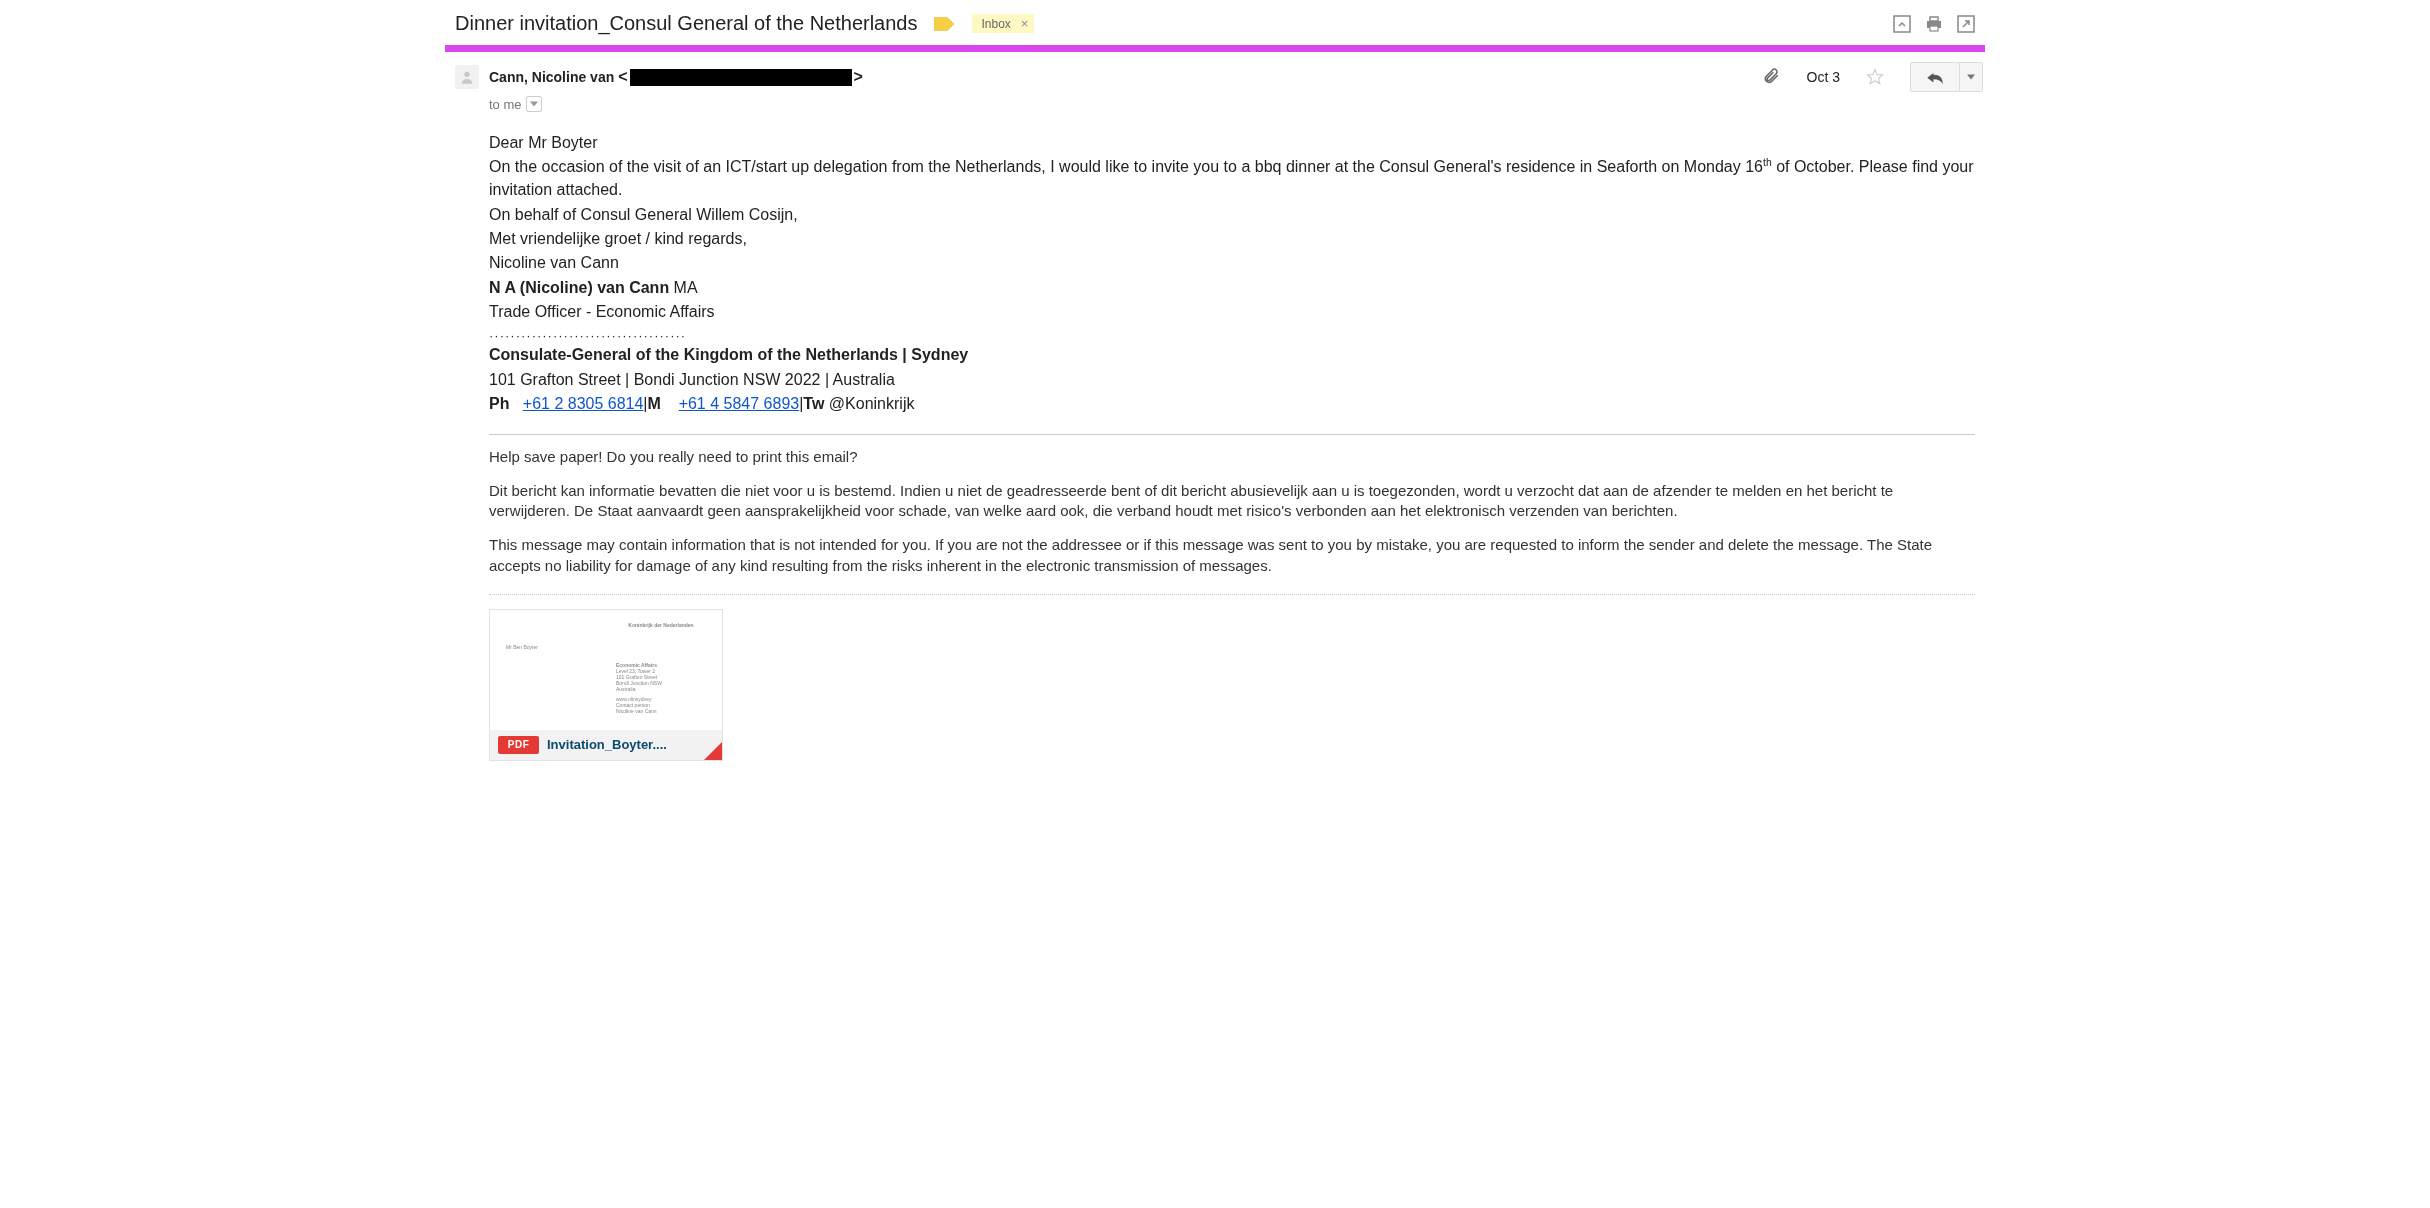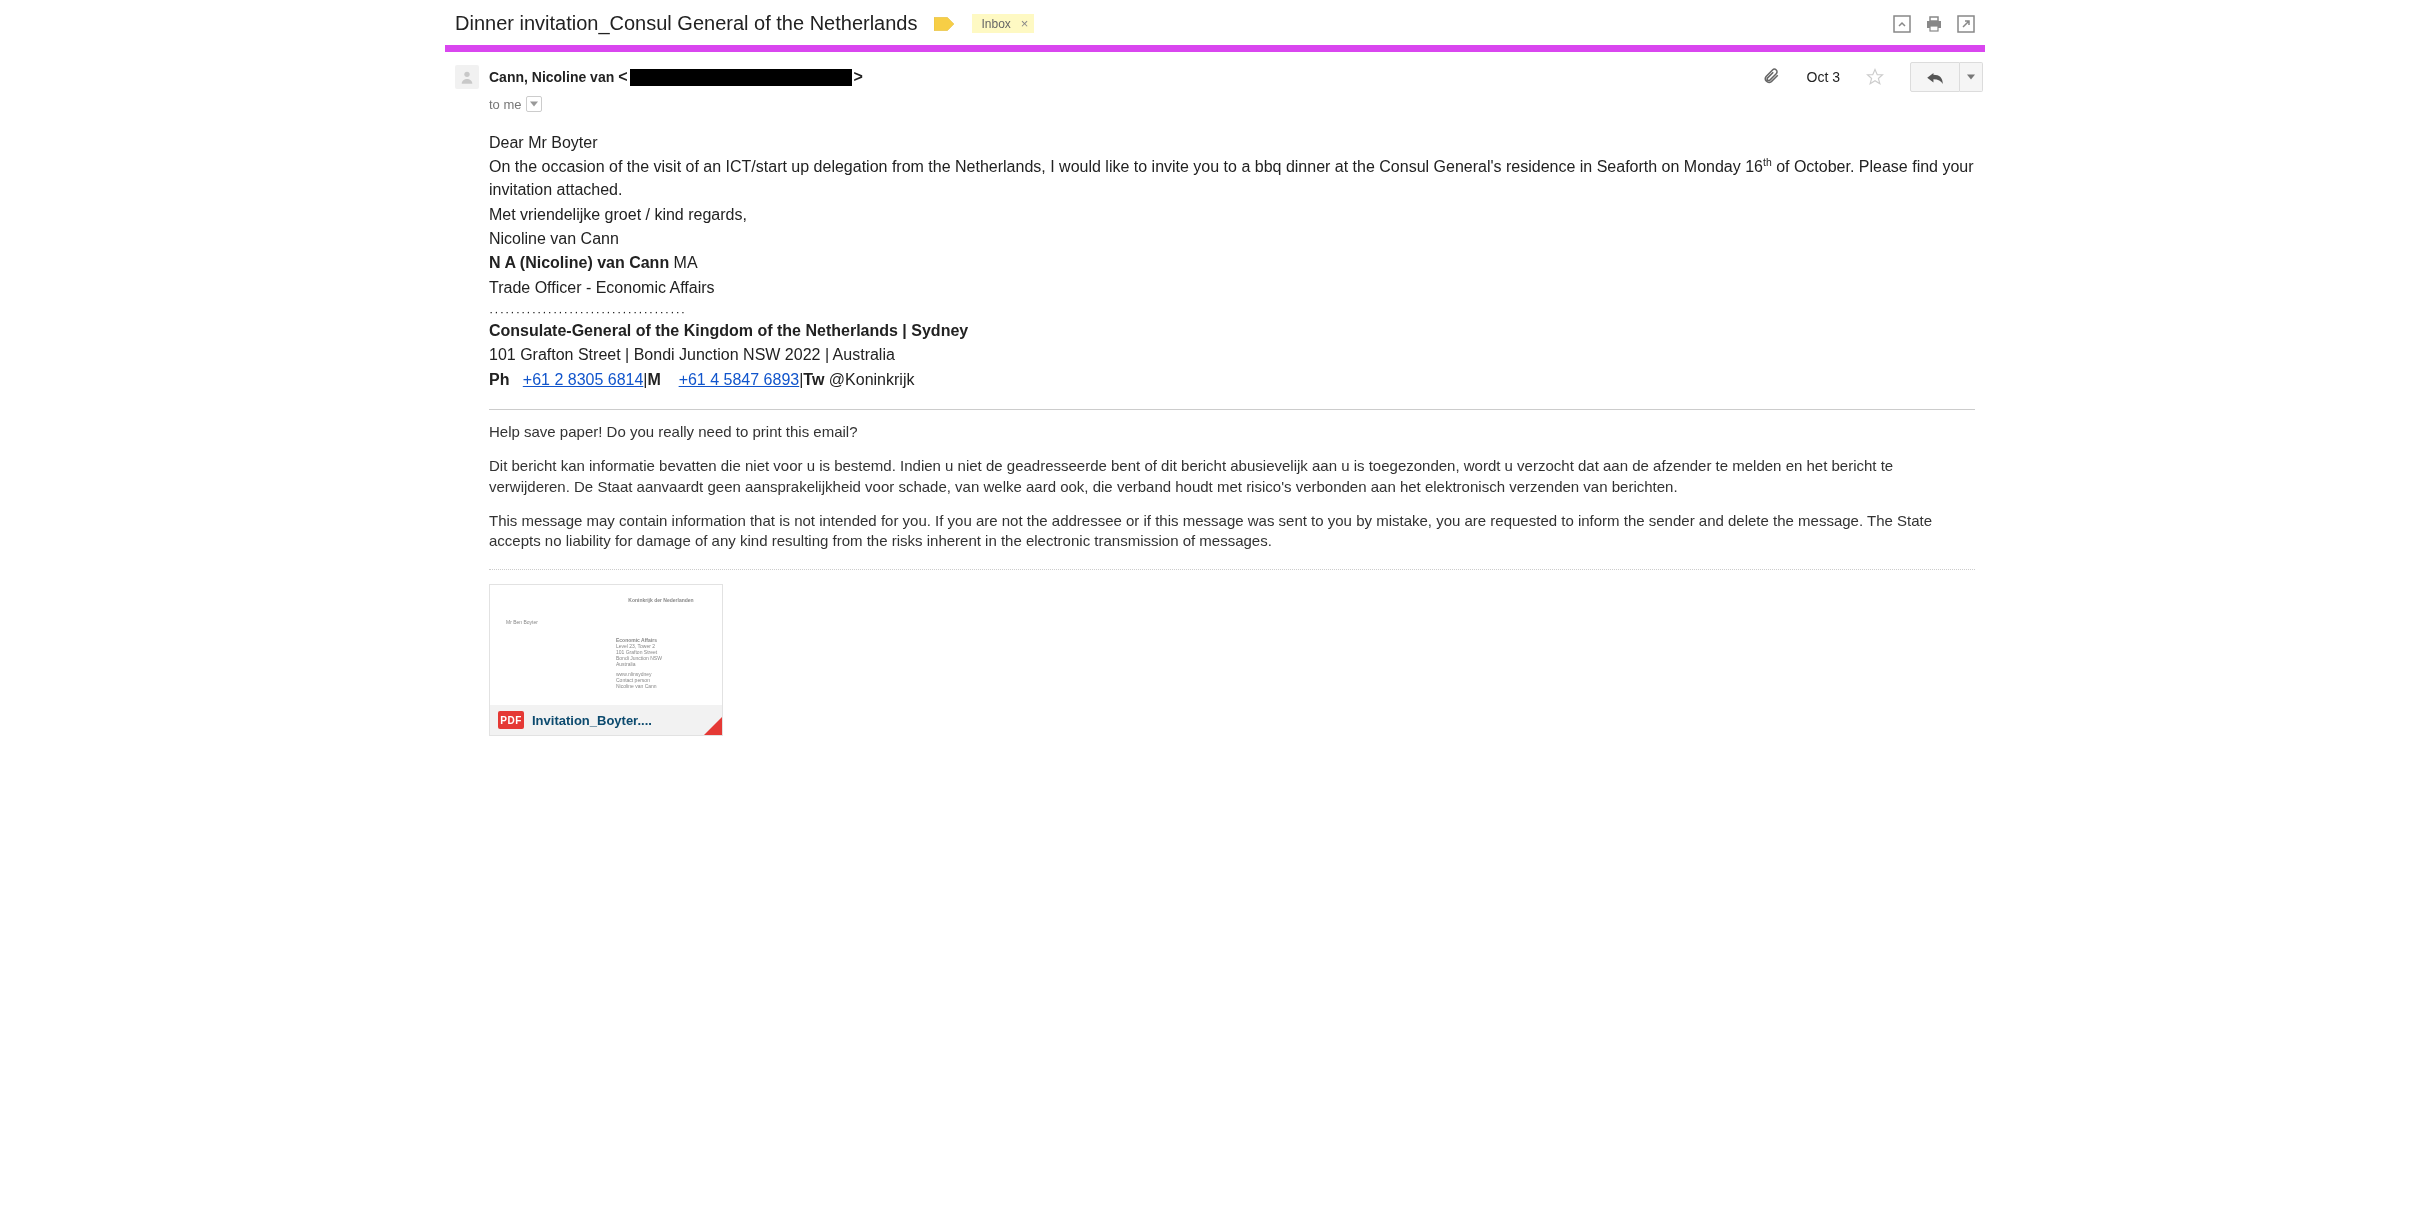--- a/index.html
+++ b/index.html
@@ -193,21 +193,21 @@
   .attachment-preview .pv-block { margin-top:28px;}
   .attachment-footer {
     height: 30px;
     background:#f2f2f2;
     display:flex;
     align-items:center;
     padding:0 8px;
     position:relative;
   }
   .pdf-badge {
-    width: 26px; height: 18px;
+    width: 41px; height: 18px;
     background:#e53935;
     color:#fff;
     font-size:10px;
     font-weight:bold;
     border-radius:2px;
     display:flex;align-items:center;justify-content:center;
     margin-right:8px;
     letter-spacing:0.5px;
   }
   .attachment-name {
@@ -327,20 +327,21 @@
           </svg>
       </span>
     </div>
   </div>
 
   <div class="body-area">
     <div class="line">Dear Mr Boyter</div>
     <div class="line">
       <span>On the occasion of the visit of an ICT/start up delegation from the Netherlands, I would like to invite you to a bbq dinner at the Consul General's residence in Seaforth on Monday 16</span><span class="sup">th</span><span> of October. Please find your invitation attached.</span>
     </div>
+    <div class="line">On behalf of Consul General Willem Cosijn,</div>
     <div class="line">Met vriendelijke groet / kind regards,</div>
     <div class="line">Nicoline van Cann</div>
     <div class="line">
       <span class="sig-name-bold">N A (Nicoline) van Cann</span><span> MA</span>
     </div>
     <div class="line">Trade Officer - Economic Affairs</div>
 
     <div class="dotted-sep">·····································</div>
 
     <div class="line cons-heading">Consulate-General of the Kingdom of the Netherlands | Sydney</div>

